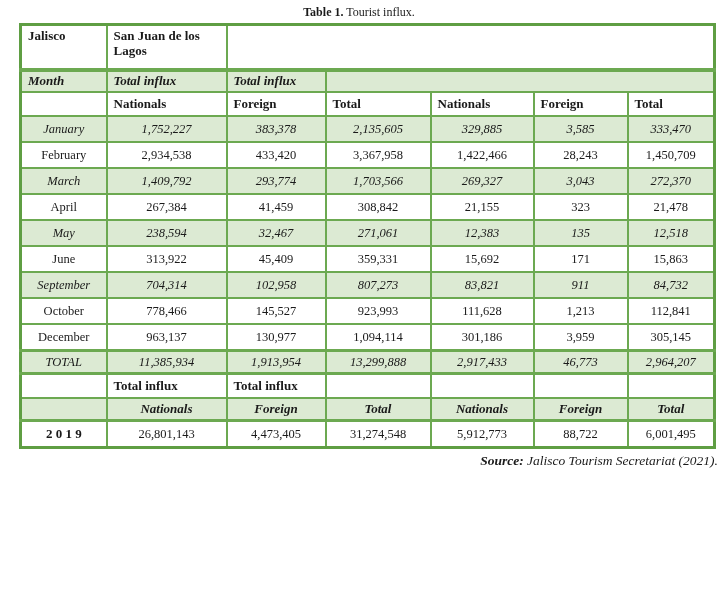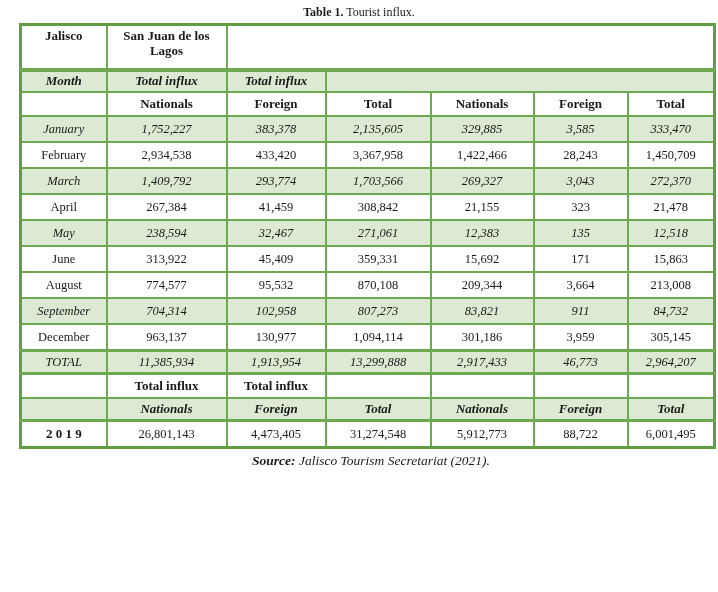--- a/index.html
+++ b/index.html
@@ -19,33 +19,33 @@
     border:3px solid var(--border-dark,#5f9e43);
   }
   td{
     border:2px solid var(--border-green,#6ca951);
     font-size:12.5px;line-height:1.15;
     padding:2px 6px;height:21px;
     vertical-align:middle;overflow:hidden;
     background:#ffffff;
   }
   tr.green td{background:var(--cell-green,#dcead3);font-style:italic;}
-  .left{text-align:center;}
+  .left{text-align:left;}
   .center{text-align:center;}
   .hdr{font-weight:bold;font-size:13px;}
   .row-region td{height:37px;vertical-align:top;padding-top:3px;border-bottom-width:4px;}
   .row-section td{height:15px;}
   .row-subhead td{height:18px;}
   .row-month td{height:20px;}
   .row-total td{height:16px;border-top-width:3px;border-bottom-width:3px;}
   .row-influx2 td{height:18px;}
   .row-subhead2 td{height:16px;border-bottom-width:3px;}
   .row-year td{height:20px;}
   .source{
-    text-align:center;font-size:13.5px;font-style:italic;margin-top:4px;padding-left:24px;
+    text-align:right;font-size:13.5px;font-style:italic;margin-top:4px;padding-left:24px;
   }
 </style>
 </head>
 <body>
 
 <div class="page">
 
   <div class="title">
     <span class="b">Table 1.</span>
     <span>Tourist influx.</span>
@@ -133,37 +133,37 @@
         </tr>
         <tr class="row-month">
           <td class="center">June</td>
           <td class="center">313,922</td>
           <td class="center">45,409</td>
           <td class="center">359,331</td>
           <td class="center">15,692</td>
           <td class="center">171</td>
           <td class="center">15,863</td>
         </tr>
-        <tr class="row-month">
-          <td class="center">August</td>
-          <td class="center">774,577</td>
-          <td class="center">95,532</td>
-          <td class="center">870,108</td>
-          <td class="center">209,344</td>
-          <td class="center">3,664</td>
-          <td class="center">213,008</td>
-        </tr>
         <tr class="row-month green">
           <td class="center">September</td>
           <td class="center">704,314</td>
           <td class="center">102,958</td>
           <td class="center">807,273</td>
           <td class="center">83,821</td>
           <td class="center">911</td>
           <td class="center">84,732</td>
+        </tr>
+        <tr class="row-month">
+          <td class="center">October</td>
+          <td class="center">778,466</td>
+          <td class="center">145,527</td>
+          <td class="center">923,993</td>
+          <td class="center">111,628</td>
+          <td class="center">1,213</td>
+          <td class="center">112,841</td>
         </tr>
         <tr class="row-month">
           <td class="center">December</td>
           <td class="center">963,137</td>
           <td class="center">130,977</td>
           <td class="center">1,094,114</td>
           <td class="center">301,186</td>
           <td class="center">3,959</td>
           <td class="center">305,145</td>
         </tr>

